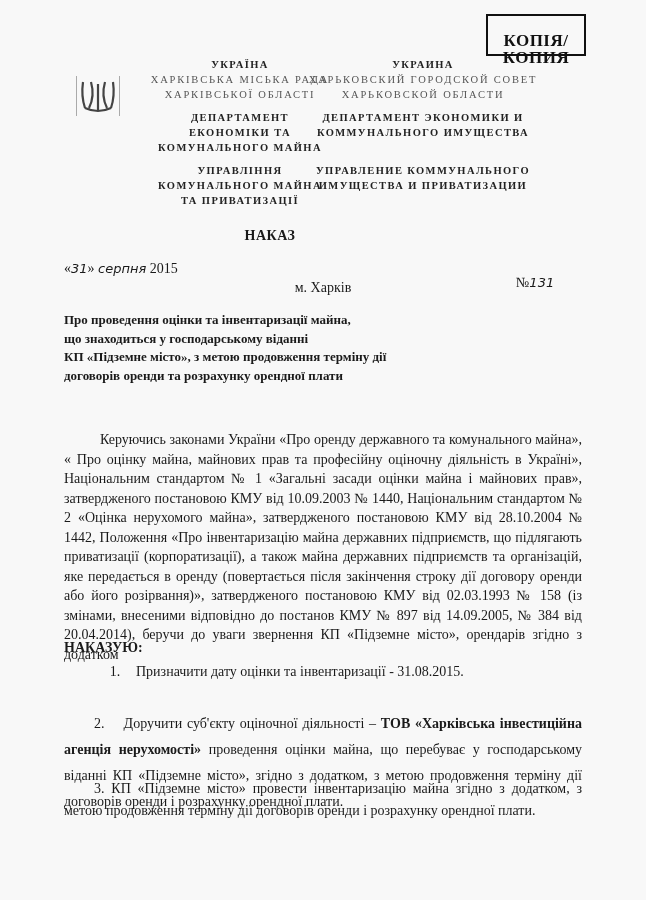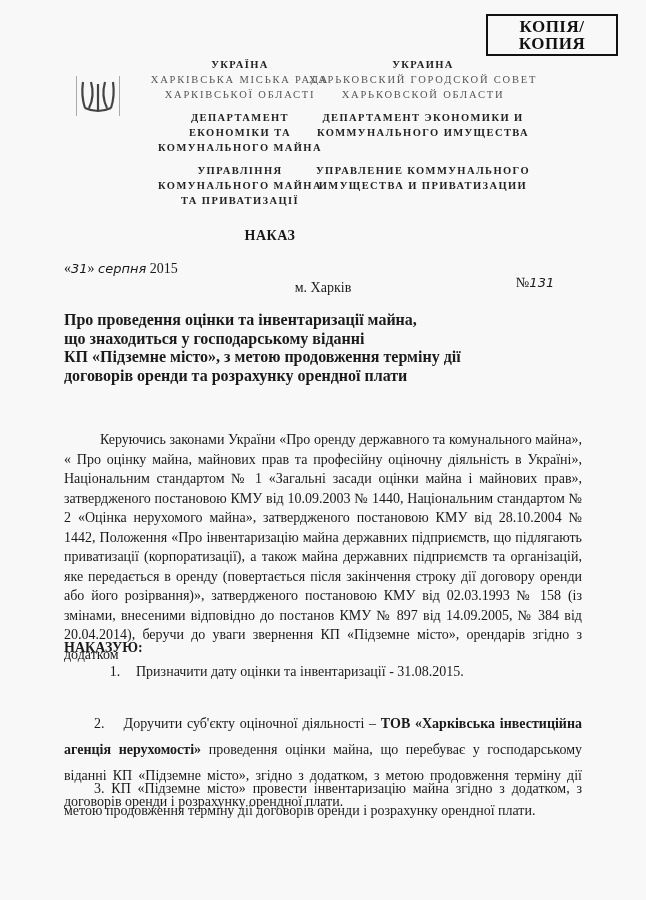--- a/index.html
+++ b/index.html
@@ -6,28 +6,28 @@
     body {
       width: 646px; height: 900px;
       background: #f8f8f8;
       color: #1a1a1a;
       font-family: "Liberation Serif", "DejaVu Serif", serif;
       position: relative;
       overflow: hidden;
     }
     .abs { position: absolute; }
     .stamp {
-      left: 486px; top: 14px; width: 132px; height: 42px;
+      left: 486px; top: 14px; width: 100px; height: 42px;
       border: 2px solid #111;
       box-sizing: border-box;
       text-align: center;
       font-weight: bold;
       font-size: 17px;
       line-height: 17px;
-      padding-top: 2px;
+      padding-top: 16px;
       letter-spacing: 0.5px;
       color: #111;
     }
     .emblem {
       left: 76px; top: 76px; width: 42px; height: 40px;
       border-left: 1px solid #aaa; border-right: 1px solid #aaa;
     }
     .head-col {
       text-align: center;
       font-size: 10.5px;
@@ -43,21 +43,21 @@
     .title {
       left: 0; width: 540px; top: 228px; text-align: center;
       font-weight: bold; font-size: 14px; letter-spacing: 0.5px;
     }
     .dateline { left: 64px; top: 261px; font-size: 14px; }
     .hand { font-family: "DejaVu Sans", sans-serif; font-style: italic; font-size: 13px; }
     .numline { left: 516px; top: 275px; font-size: 14px; }
     .city { left: 0; width: 646px; text-align: center; top: 280px; font-size: 14px; }
     .subject {
       left: 64px; top: 311px; width: 420px;
-      font-weight: bold; font-size: 16px; line-height: 18.5px;
+      font-weight: bold; font-size: 13px; line-height: 18.5px;
     }
     .body {
       left: 64px; top: 430px; width: 518px;
       font-size: 14px; line-height: 19.5px; text-align: justify;
     }
     .body p { margin: 0; text-indent: 36px; }
     .order-head { left: 64px; top: 640px; font-weight: bold; font-size: 14px; text-align: right; }
     .item1 { left: 94px; top: 664px; font-size: 14px; text-align: center; }
     .item1 .num { display: inline-block; width: 42px; }
     .item2 {

